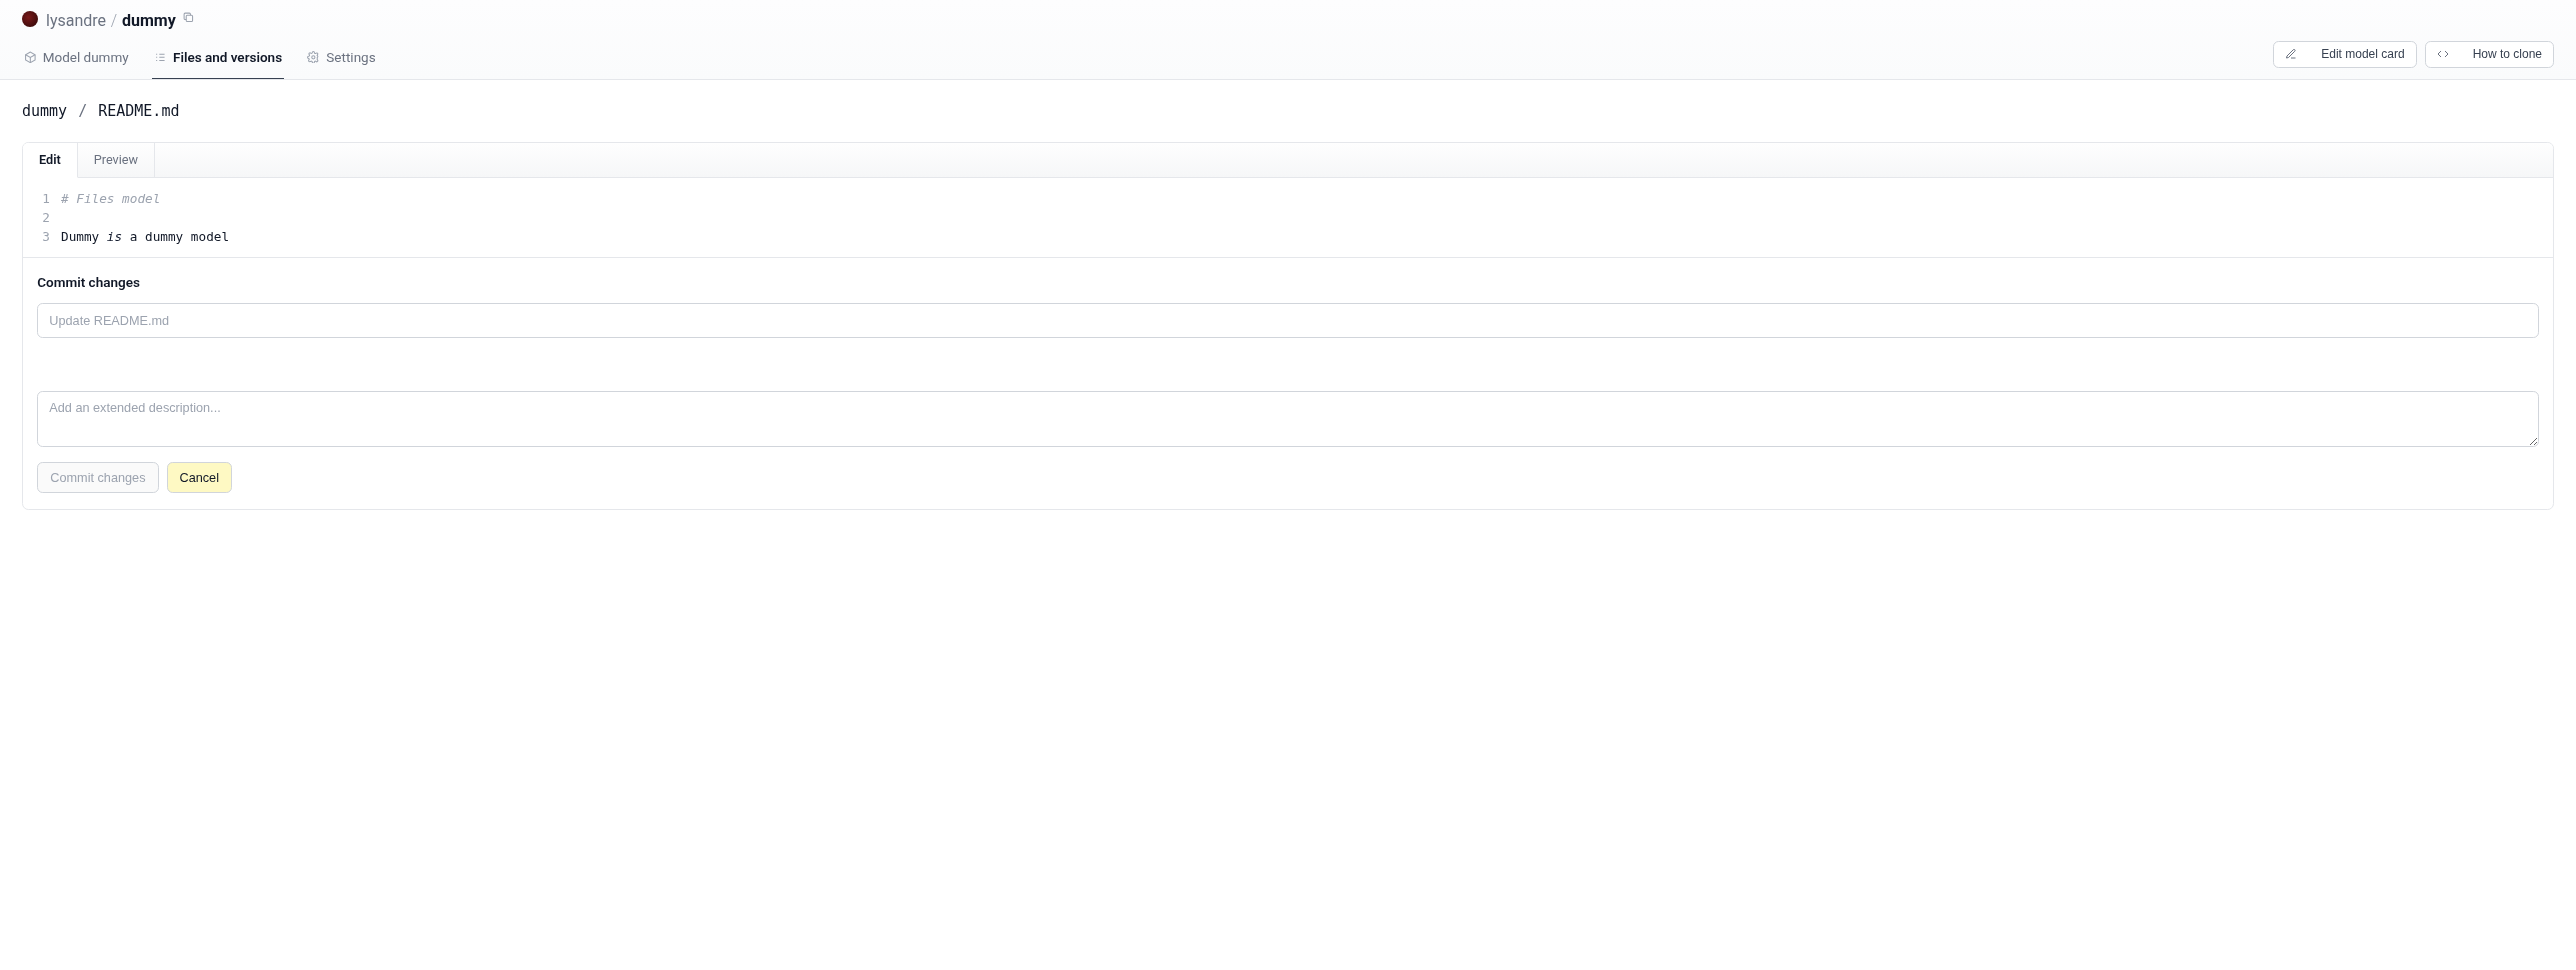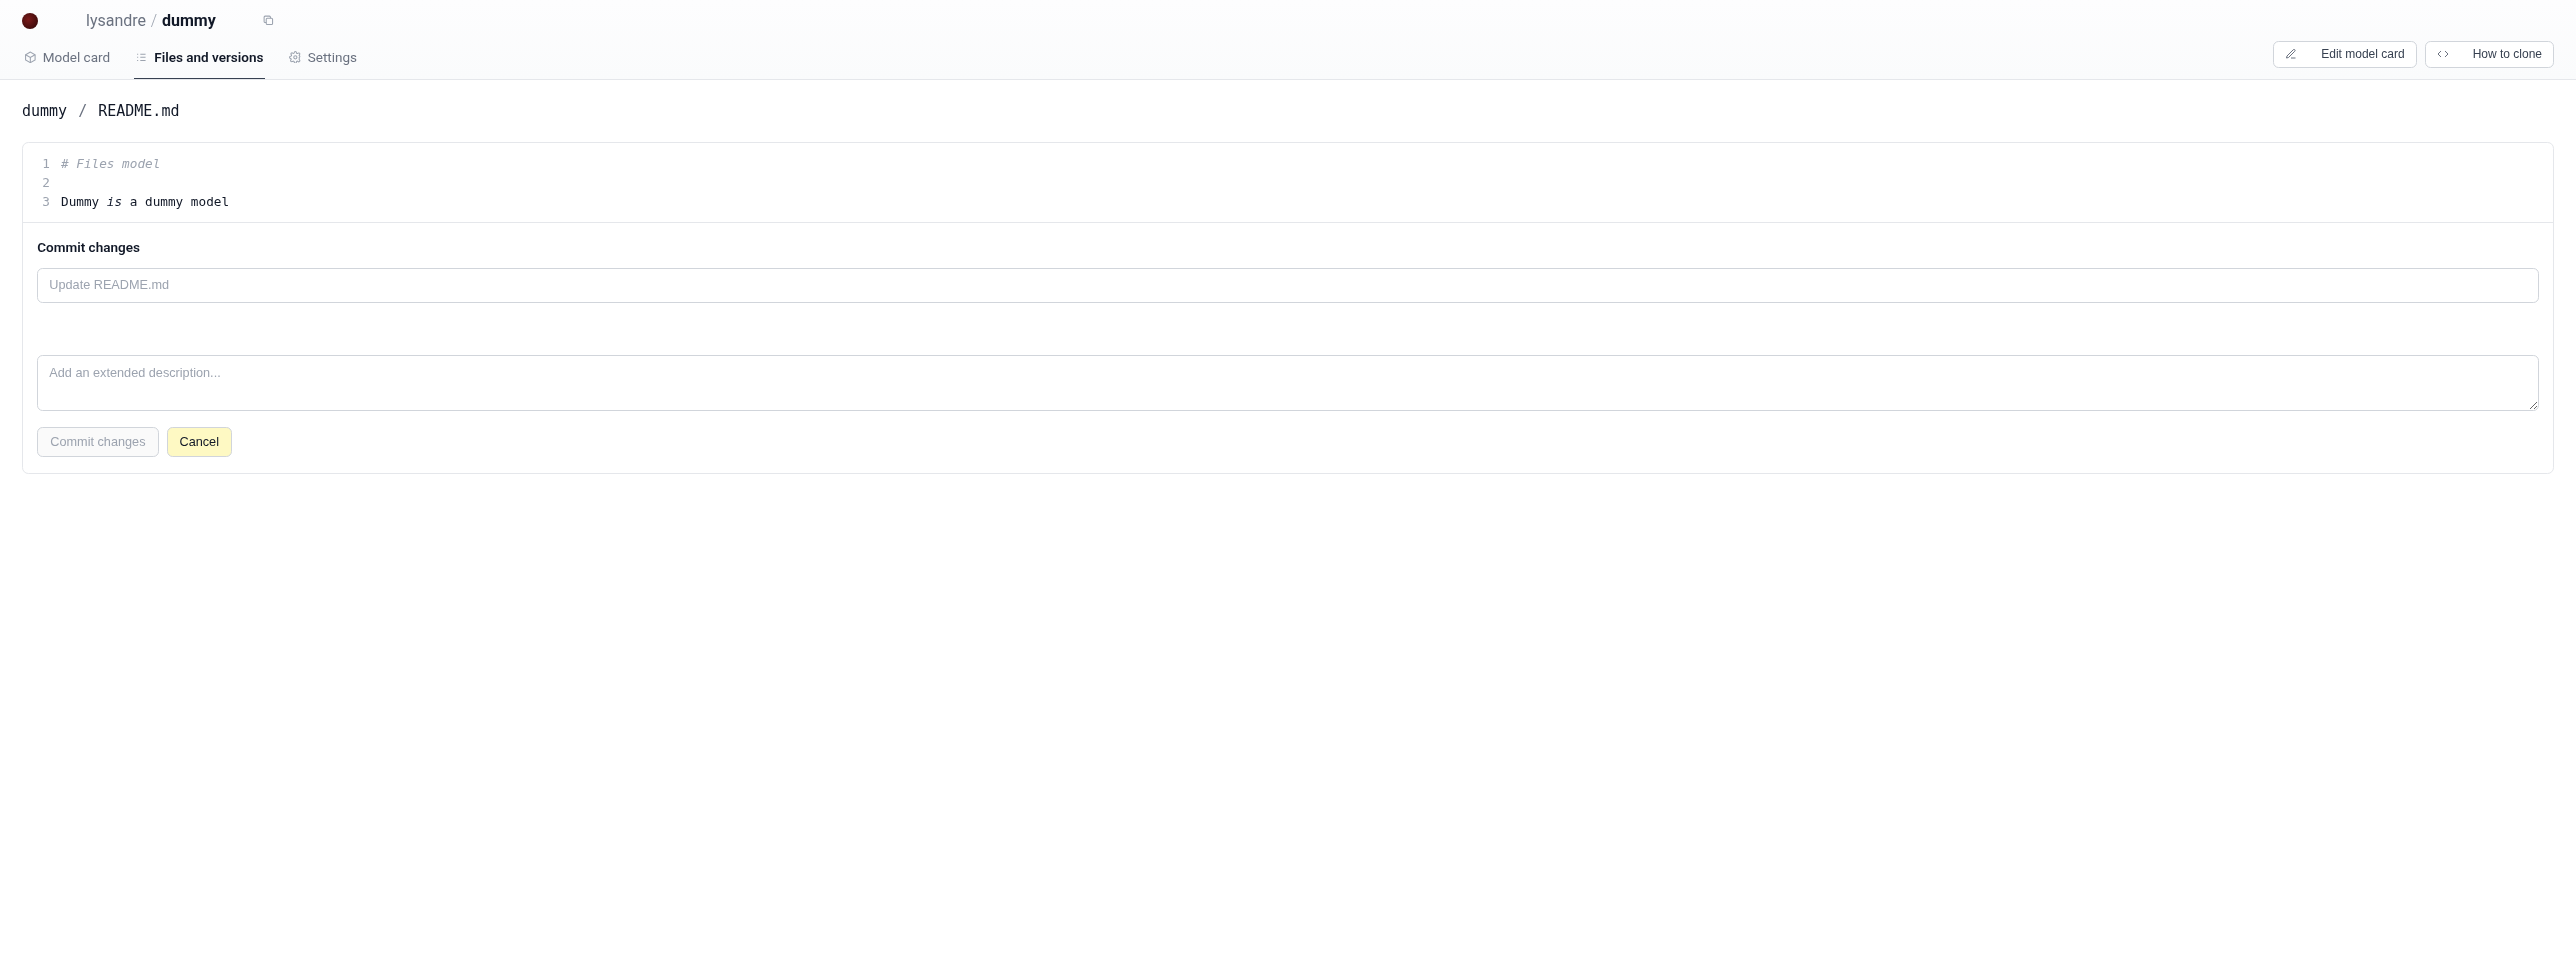--- a/index.html
+++ b/index.html
@@ -9,23 +9,22 @@
   color: #111827;
   font-size: 12.7px;
 }
 .header {
   background: linear-gradient(to bottom, #fdfdfe, #fafbfc);
   border-bottom: 0.8px solid #e5e7eb;
   padding: 0;
 }
 .header-top {
   display: flex;
-  align-items: center;
+  align-items: flex-start;
   padding: 11px 22px 8px 22px;
-  gap: 40px;
 }
 .avatar {
   width: 16px; height: 16px;
   border-radius: 50%;
   background: radial-gradient(circle at 40% 40%, #7a1a1a, #2a0606);
   margin-right: 8px;
 }
 .breadcrumb {
   display: flex; align-items: center; gap: 4.8px;
   font-size: 16px;
@@ -169,21 +168,21 @@
   </div>
 
   <div class="header-nav">
     <div class="tabs-left">
       <div class="nav-tab">
         <svg viewBox="0 0 24 24" fill="none" stroke="currentColor" stroke-width="2">
             <path d="M12 2 3 7v10l9 5 9-5V7l-9-5Z"></path>
             <path d="M3 7l9 5 9-5"></path>
             <path d="M12 12v10"></path>
           </svg>
-        <span>Model card</span>
+        <span>Model dummy</span>
       </div>
       <div class="nav-tab active">
         <svg viewBox="0 0 24 24" fill="none" stroke="currentColor" stroke-width="2">
             <path d="M4 6h2M4 12h2M4 18h2M10 6h10M10 12h10M10 18h10"></path>
           </svg>
         <span>Files and versions</span>
       </div>
       <div class="nav-tab">
         <svg viewBox="0 0 24 24" fill="none" stroke="currentColor" stroke-width="2">
             <circle cx="12" cy="12" r="3"></circle>
@@ -214,20 +213,24 @@
 
 <div class="page">
 
   <div class="path-crumb">
     <span class="seg">dummy</span>
     <span class="sep2">/</span>
     <span class="seg">README.md</span>
   </div>
 
   <div class="editor-card">
+    <div class="editor-tabs">
+      <div class="editor-tab active">Edit</div>
+      <div class="editor-tab">Preview</div>
+    </div>
 
     <div class="code-area" id="code-area">
         <div class="code-line">
           <div class="gutter">1</div>
           <div class="code-text"><span class="comment"># Files model</span></div>
         </div>
         <div class="code-line">
           <div class="gutter">2</div>
           <div class="code-text"><span></span></div>
         </div>

